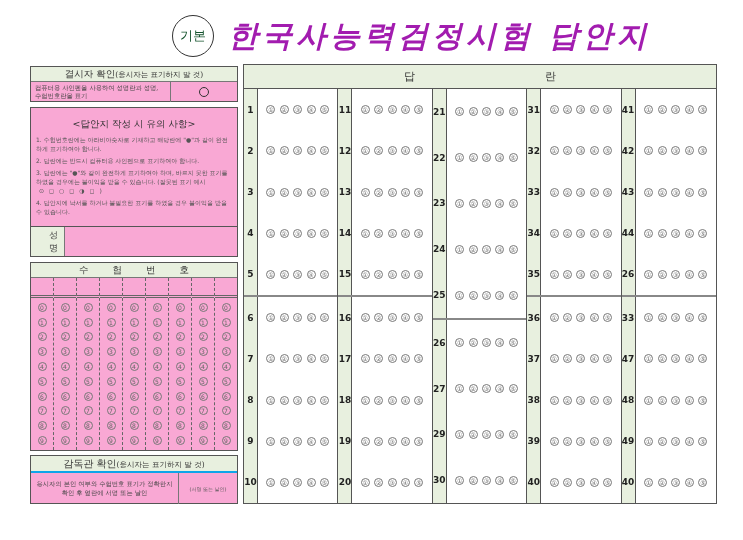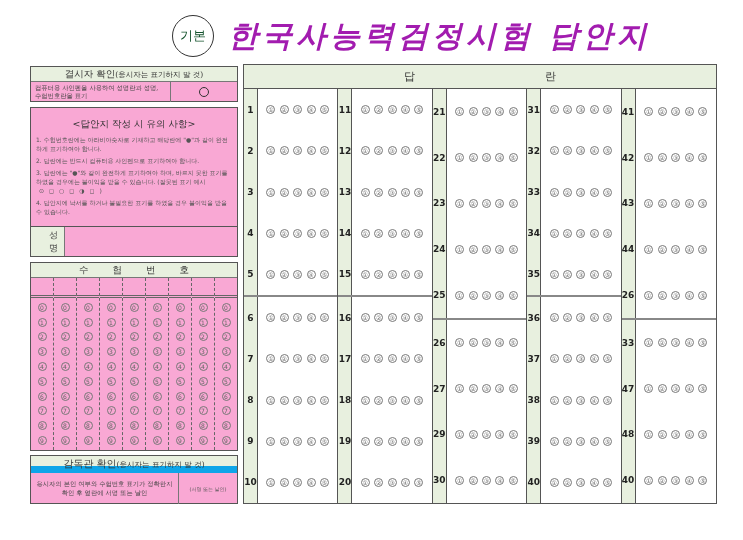--- a/index.html
+++ b/index.html
@@ -38,21 +38,21 @@
   #examno .ehd { height: 15px; border-bottom: 1px solid #777; display: flex; justify-content: center; align-items: center; gap: 24px; font-size: 9.5px; color: #333; }
   #examno .grid { display: flex; height: 172px; }
   #examno .col { flex: 1; border-right: 1px dashed #666; display: flex; flex-direction: column; }
   #examno .col:last-child { border-right: none; }
   #examno .entry { height: 20px; border-bottom: 3px double #666; }
   #examno .digits { flex: 1; display: flex; flex-direction: column; justify-content: space-around; align-items: center; padding: 2px 0; }
   .dbub { width: 9px; height: 9px; border: 0.8px solid #777; border-radius: 50%; font-size: 6px; line-height: 8px; text-align: center; color: #666; }
 
   
   #sup { top: 455px; height: 49px; }
-  #sup .hd { height: 17px; border-bottom: 7px solid #0ea5e9; text-align: center; font-family: "DejaVu Serif", serif; font-size: 10px; line-height: 16px; color: #333; }
+  #sup .hd { height: 17px; border-bottom: 2px solid #0ea5e9; text-align: center; font-family: "DejaVu Serif", serif; font-size: 10px; line-height: 16px; color: #333; }
   #sup .hd small { font-size: 7.5px; }
   #sup .row { display: flex; height: 31px; }
   #sup .row .txt { width: 148px; border-right: 1px solid #777; font-family: "DejaVu Serif", serif; font-size: 6.3px; line-height: 9px; padding: 6px 4px; color: #444; text-align: center; }
   #sup .row .sig { flex: 1; display: flex; align-items: center; justify-content: center; font-family: "DejaVu Serif", serif; font-size: 5px; color: #555; }
 
   
   #answers { position: absolute; left: 243px; top: 64px; width: 474px; height: 440px; border: 1.2px solid #555; }
   #answers .ahd { height: 24px; border-bottom: 1.2px solid #555; display: flex; justify-content: center; align-items: center; gap: 130px; font-size: 11px; color: #333; }
   #answers .body { display: flex; height: 414px; }
   #answers .acol { width: 94.8px; display: flex; flex-direction: column; border-right: 1px solid #555; }
@@ -742,20 +742,30 @@
           <div class="qnum">48</div>
           <div class="opts">
             <div class="obub">①</div>
             <div class="obub">②</div>
             <div class="obub">③</div>
             <div class="obub">④</div>
             <div class="obub">⑤</div>
           </div>
         </div>
         <div class="arow">
+          <div class="qnum">49</div>
+          <div class="opts">
+            <div class="obub">①</div>
+            <div class="obub">②</div>
+            <div class="obub">③</div>
+            <div class="obub">④</div>
+            <div class="obub">⑤</div>
+          </div>
+        </div>
+        <div class="arow">
           <div class="qnum">40</div>
           <div class="opts">
             <div class="obub">①</div>
             <div class="obub">②</div>
             <div class="obub">③</div>
             <div class="obub">④</div>
             <div class="obub">⑤</div>
           </div>
         </div>
       </div>

